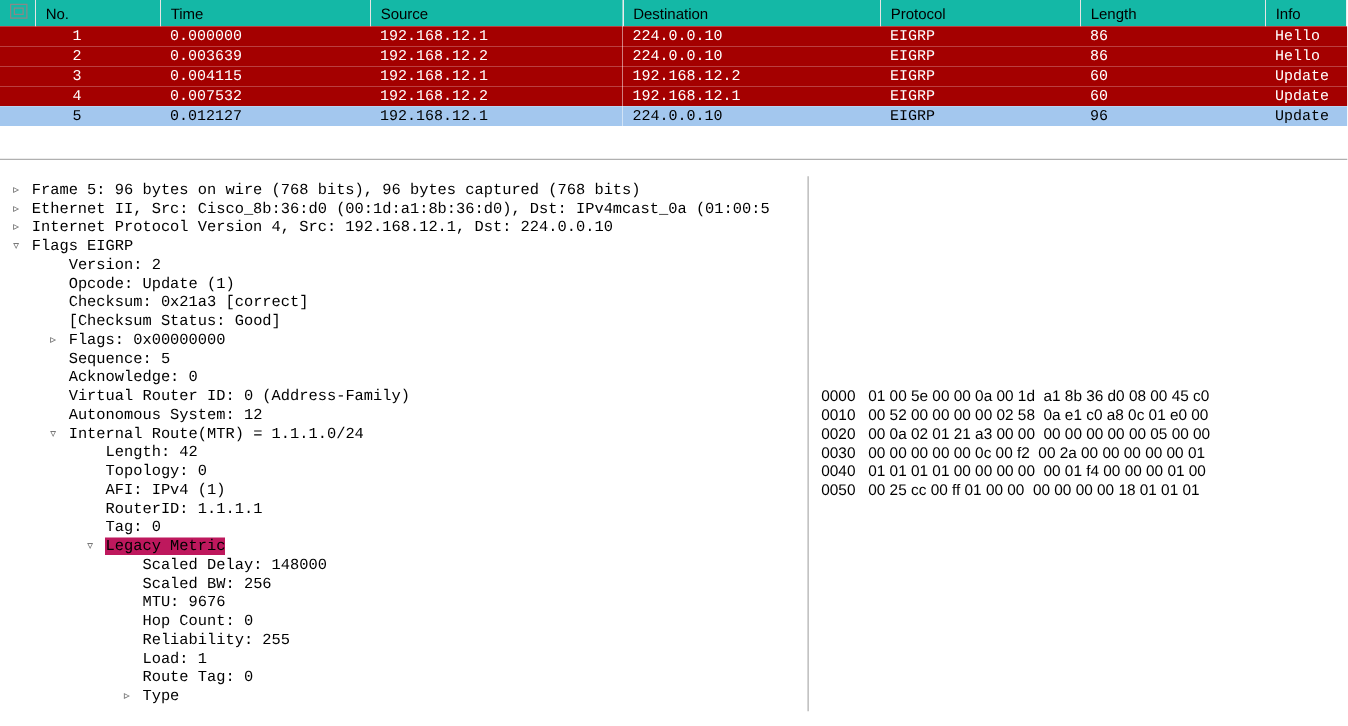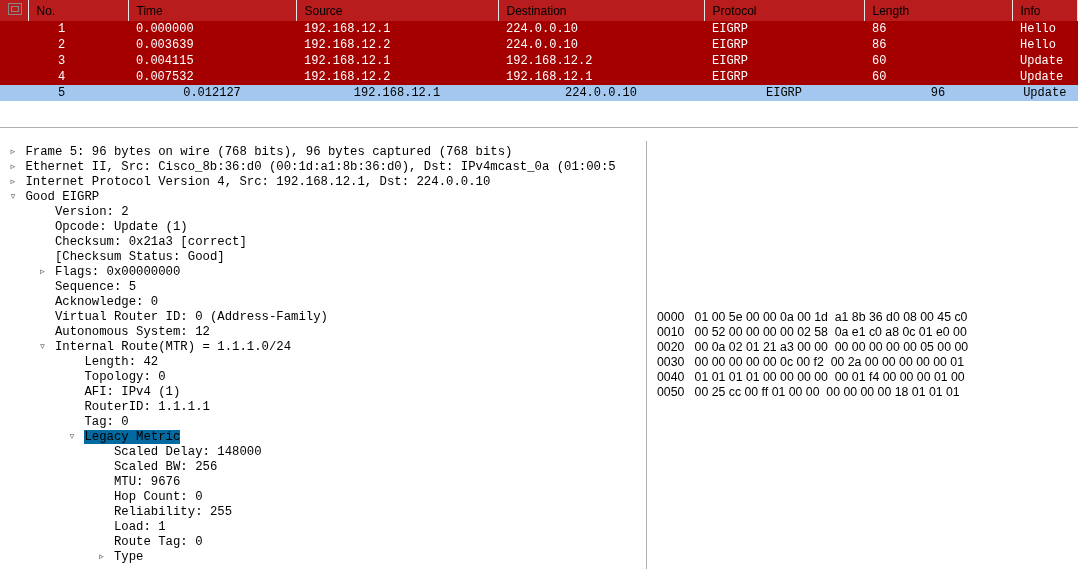--- a/index.html
+++ b/index.html
@@ -18,42 +18,41 @@
     border-bottom: 1px solid #b0b0b0;
   }
   .packet-list table {
     width: 100%;
     border-collapse: collapse;
     table-layout: fixed;
   }
   .packet-list th {
     text-align: left;
     font-weight: normal;
-    background: #b91c1c;
+    background: #14b8a6;
     color: #000;
     padding: 3px 8px 3px 8px;
     border-right: 1px solid #e5e5e5;
     font-size: 12px;
     position: relative;
   }
   .packet-list td {
     padding: 1px 8px;
     font-family: Consolas, "Courier New", monospace;
     font-size: 12px;
     white-space: nowrap;
     overflow: hidden;
   }
   .packet-list tr.red-row td {
     background: #a40000;
     color: #fff;
   }
   .packet-list tr.sel-row td {
     background: #a3c7ee;
     color: #000;
-    text-align: center;
   }
   .col-icon { width: 28px; }
   .col-no { width: 100px; }
   .col-time { width: 168px; }
   .col-src { width: 202px; }
   .col-dst { width: 206px; }
   .col-proto { width: 160px; }
   .col-len { width: 148px; }
   .col-info { width: auto; }
   .header-icon {
@@ -90,21 +89,21 @@
   .details::-webkit-scrollbar-button { background:#e8e8e8; height:15px; border:1px solid #a0a0a0;}
   .tree-line { white-space: pre; padding-left: 4px; }
   .toggle {
     display: inline-block;
     width: 10px;
     text-align: center;
     color: #777;
     cursor: pointer;
   }
   .hl {
-    background: #0369a1;
+    background: #be185d;
   }
   .hex {
     flex: 1;
     padding: 6px 10px;
     font-family: Liberation Sans, sans-serif;
     font-size: 12.3px;
     line-height: 15px;
     white-space: pre;
     overflow: hidden;
   }
@@ -189,21 +188,21 @@
         </tr>
       </tbody>
   </table>
 </div>
 
 <div class="bottom">
   <div class="details" id="details">
       <div class="tree-line"><span class="toggle">▹</span> <span>Frame 5: 96 bytes on wire (768 bits), 96 bytes captured (768 bits)</span></div>
       <div class="tree-line"><span class="toggle">▹</span> <span>Ethernet II, Src: Cisco_8b:36:d0 (00:1d:a1:8b:36:d0), Dst: IPv4mcast_0a (01:00:5</span></div>
       <div class="tree-line"><span class="toggle">▹</span> <span>Internet Protocol Version 4, Src: 192.168.12.1, Dst: 224.0.0.10</span></div>
-      <div class="tree-line"><span class="toggle">▿</span> <span>Good EIGRP</span></div>
+      <div class="tree-line"><span class="toggle">▿</span> <span>Flags EIGRP</span></div>
       <div class="tree-line">    <span class="toggle"> </span> <span>Version: 2</span></div>
       <div class="tree-line">    <span class="toggle"> </span> <span>Opcode: Update (1)</span></div>
       <div class="tree-line">    <span class="toggle"> </span> <span>Checksum: 0x21a3 [correct]</span></div>
       <div class="tree-line">    <span class="toggle"> </span> <span>[Checksum Status: Good]</span></div>
       <div class="tree-line">    <span class="toggle">▹</span> <span>Flags: 0x00000000</span></div>
       <div class="tree-line">    <span class="toggle"> </span> <span>Sequence: 5</span></div>
       <div class="tree-line">    <span class="toggle"> </span> <span>Acknowledge: 0</span></div>
       <div class="tree-line">    <span class="toggle"> </span> <span>Virtual Router ID: 0 (Address-Family)</span></div>
       <div class="tree-line">    <span class="toggle"> </span> <span>Autonomous System: 12</span></div>
       <div class="tree-line">    <span class="toggle">▿</span> <span>Internal Route(MTR) = 1.1.1.0/24</span></div>

